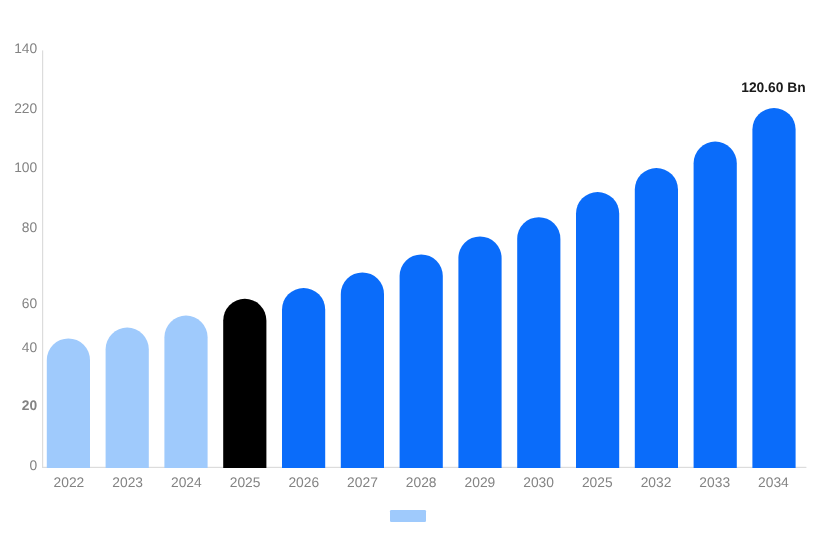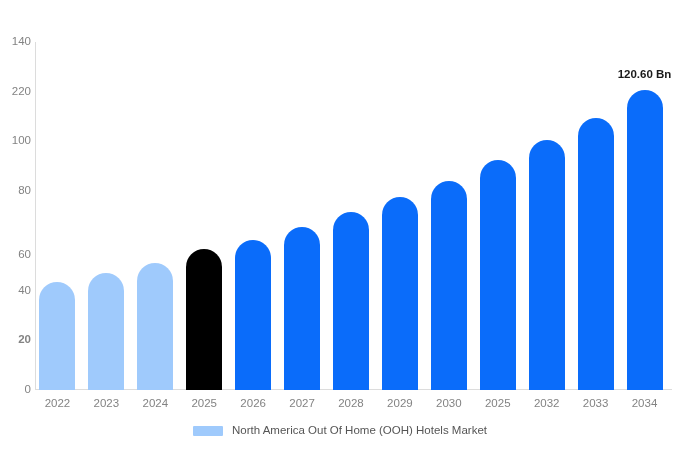--- a/index.html
+++ b/index.html
@@ -145,21 +145,20 @@
       <div class="bar" title="2029: 77.5" style="left: 345.923px; width: 36px; height: 192.643px; background: rgb(10, 108, 250);"></div>
       <div class="bar" title="2030: 84" style="left: 394.846px; width: 36px; height: 208.8px; background: rgb(10, 108, 250);"></div>
       <div class="bar" title="2031: 92.5" style="left: 443.769px; width: 36px; height: 229.929px; background: rgb(10, 108, 250);"></div>
       <div class="bar" title="2032: 100.5" style="left: 492.692px; width: 36px; height: 249.814px; background: rgb(10, 108, 250);"></div>
       <div class="bar" title="2033: 109.5" style="left: 541.615px; width: 36px; height: 272.186px; background: rgb(10, 108, 250);"></div>
       <div class="bar" title="2034: 120.6" style="left: 590.538px; width: 36px; height: 299.777px; background: rgb(10, 108, 250);"></div>
     </div>
 
   <div id="legend">
     <span id="legend-swatch" style="background: rgb(159, 202, 252);"></span>
-    <span id="legend-label">North America Out Of Home (OOH) Hotels Market</span>
   </div>
 
 <div class="x-tick-label" style="left: 33px; width: 48.9231px;">2022</div>
     <div class="x-tick-label" style="left: 81.9231px; width: 48.9231px;">2023</div>
     <div class="x-tick-label" style="left: 130.846px; width: 48.9231px;">2024</div>
     <div class="x-tick-label" style="left: 179.769px; width: 48.9231px;">2025</div>
     <div class="x-tick-label" style="left: 228.692px; width: 48.9231px;">2026</div>
     <div class="x-tick-label" style="left: 277.615px; width: 48.9231px;">2027</div>
     <div class="x-tick-label" style="left: 326.538px; width: 48.9231px;">2028</div>
     <div class="x-tick-label" style="left: 375.462px; width: 48.9231px;">2029</div>

